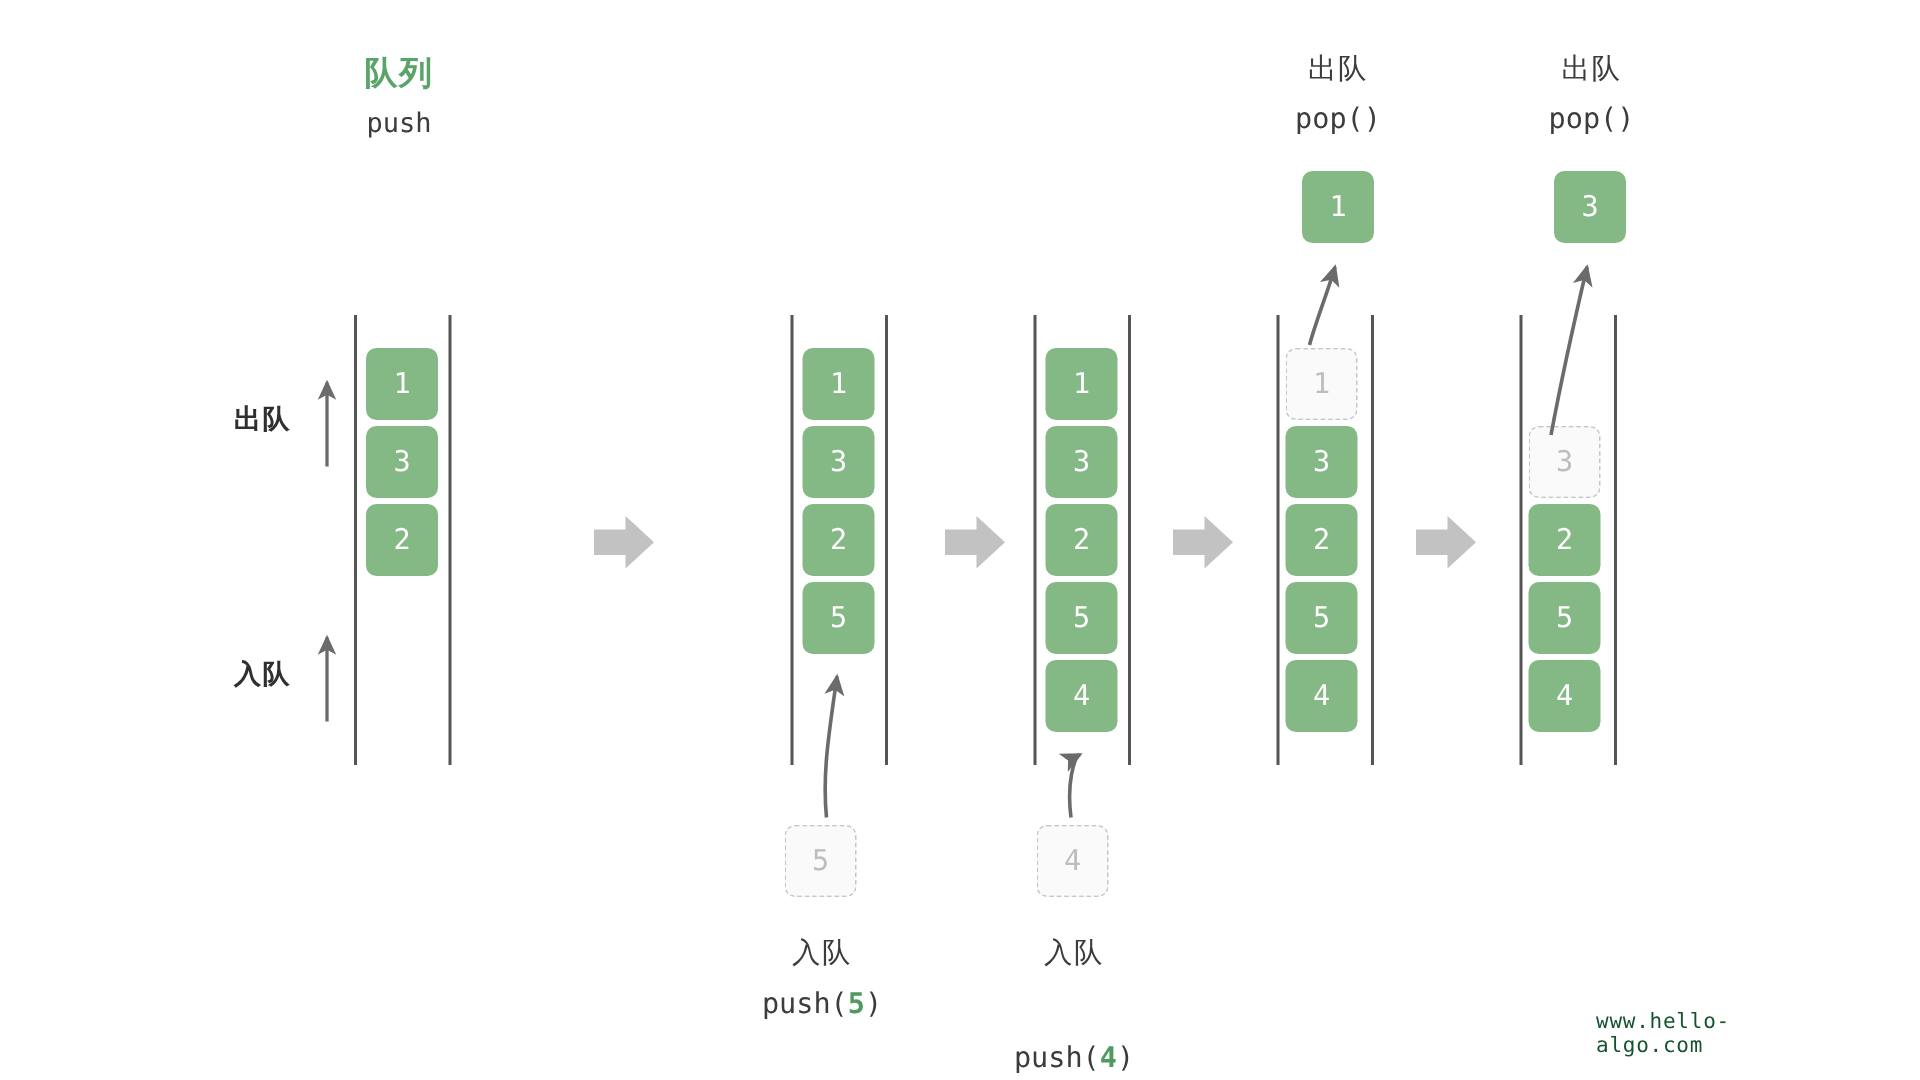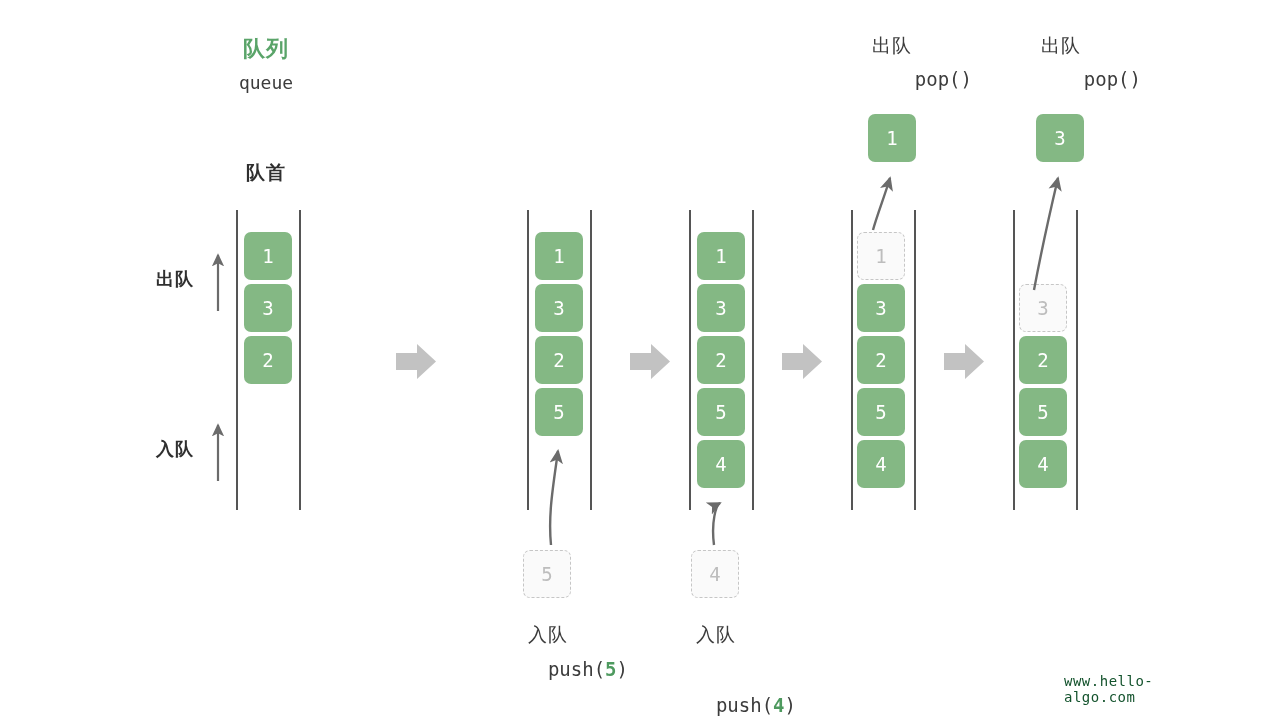--- a/index.html
+++ b/index.html
@@ -48,21 +48,21 @@
     font-size: 19px;
     font-weight: normal;
     color: #3c3c3c;
     text-align: center;
     letter-spacing: 1px;
   }
   .op-label-code {
     font-family: "DejaVu Sans Mono", "Liberation Mono", monospace;
     font-size: 19px;
     color: #3c3c3c;
-    text-align: right;
+    text-align: center;
     white-space: pre;
   }
   .op-label-code .arg { color: #4e9a5f; font-weight: bold; }
   .axis-label {
     font-size: 18px;
     font-weight: bold;
     color: #2f2f2f;
     text-align: center;
     letter-spacing: 1px;
   }
@@ -114,23 +114,22 @@
     height: 720px;
     pointer-events: none;
   }
 </style>
 </head>
 <body>
 
 <div class="stage">
 
   <div class="abs title-cn" style="left:186px; top:34px; width:160px;">队列</div>
-  <div class="abs title-en" style="left:186px; top:72px; width:160px;">queue</div>
-
-  <div class="abs side-label" style="left:186px; top:160px; width:160px;">队首</div>
+  <div class="abs title-en" style="left:186px; top:72px; width:160px;">push</div>
+
 
   <div class="abs axis-label" style="left:142px; top:267px; width:66px;">出队</div>
   <div class="abs axis-label" style="left:142px; top:437px; width:66px;">入队</div>
 
   <div>
     <div class="rail abs" style="left:236px; top:210px; height:300px;"></div>
     <div class="rail abs" style="left:299px; top:210px; height:300px;"></div>
     <div class="cell filled" style="left:244px; top:232px;">1</div>
     <div class="cell filled" style="left:244px; top:284px;">3</div>
     <div class="cell filled" style="left:244px; top:336px;">2</div>

